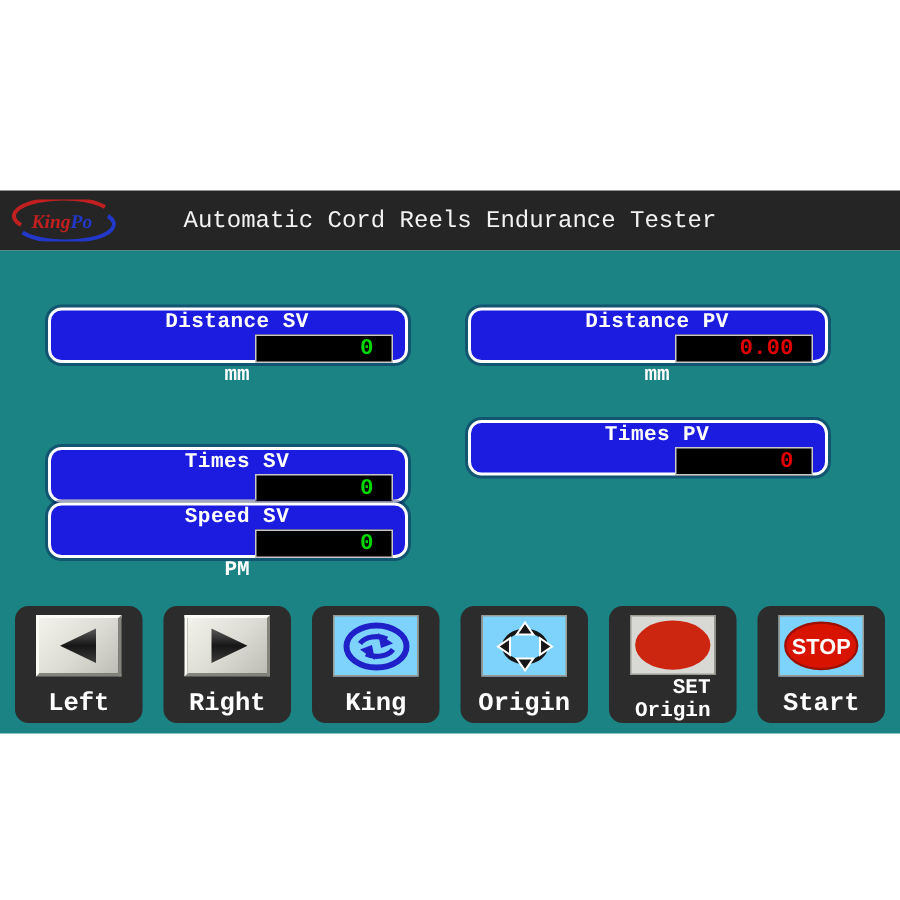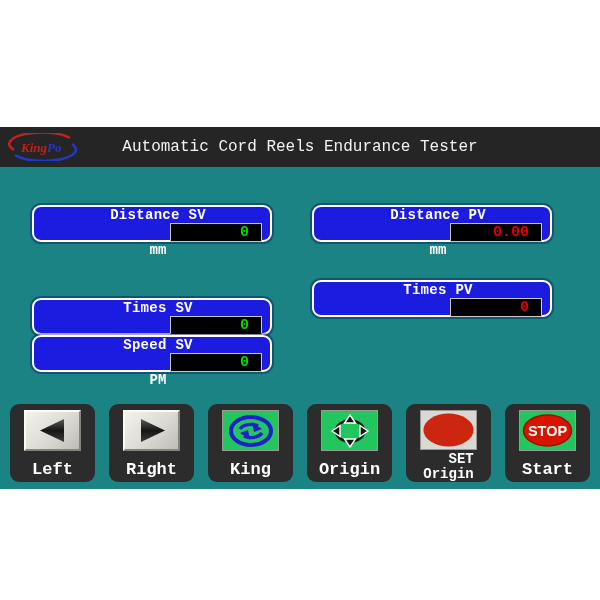--- a/index.html
+++ b/index.html
@@ -43,21 +43,21 @@
   .field.sv { color:var(--sv_value); }
   .field.pv { color:var(--pv_value); }
   .panel .unit { width:30px; text-align:center; font-size:14px; }
 
   
   .buttons { position:absolute; left:0; right:0; top:237px;
              display:flex; justify-content:space-between; padding:0 10px; }
   .btn { width:85px; height:78px; background:var(--button_bg); border-radius:9px;
          display:flex; flex-direction:column; align-items:center; cursor:pointer; }
   .btn .plate { width:57px; height:41px; margin-top:6px;
-                background:#22c55e; border:1px solid #9a9a92;
+                background:#7dd3fc; border:1px solid #9a9a92;
                 display:flex; align-items:center; justify-content:center; overflow:hidden; }
   .btn .plate.bevel { background:linear-gradient(135deg,#f4f3eb 0%,#dcdbd3 55%,#bdbdb5 100%);
                       border-top:2px solid #fbfbf5; border-left:2px solid #fbfbf5;
                       border-right:2px solid #84847c; border-bottom:2px solid #84847c; }
   .btn .plate.gray { background:#d8d8d4; }
   .btn .lbl { margin-top:9px; color:var(--button_text); font-size:17px; font-weight:bold; white-space:nowrap; }
   .btn .lbl2 { margin-top:2px; color:var(--button_text); font-size:14px; font-weight:bold;
                line-height:15px; text-align:right; white-space:nowrap; }
 </style>
 </head>

